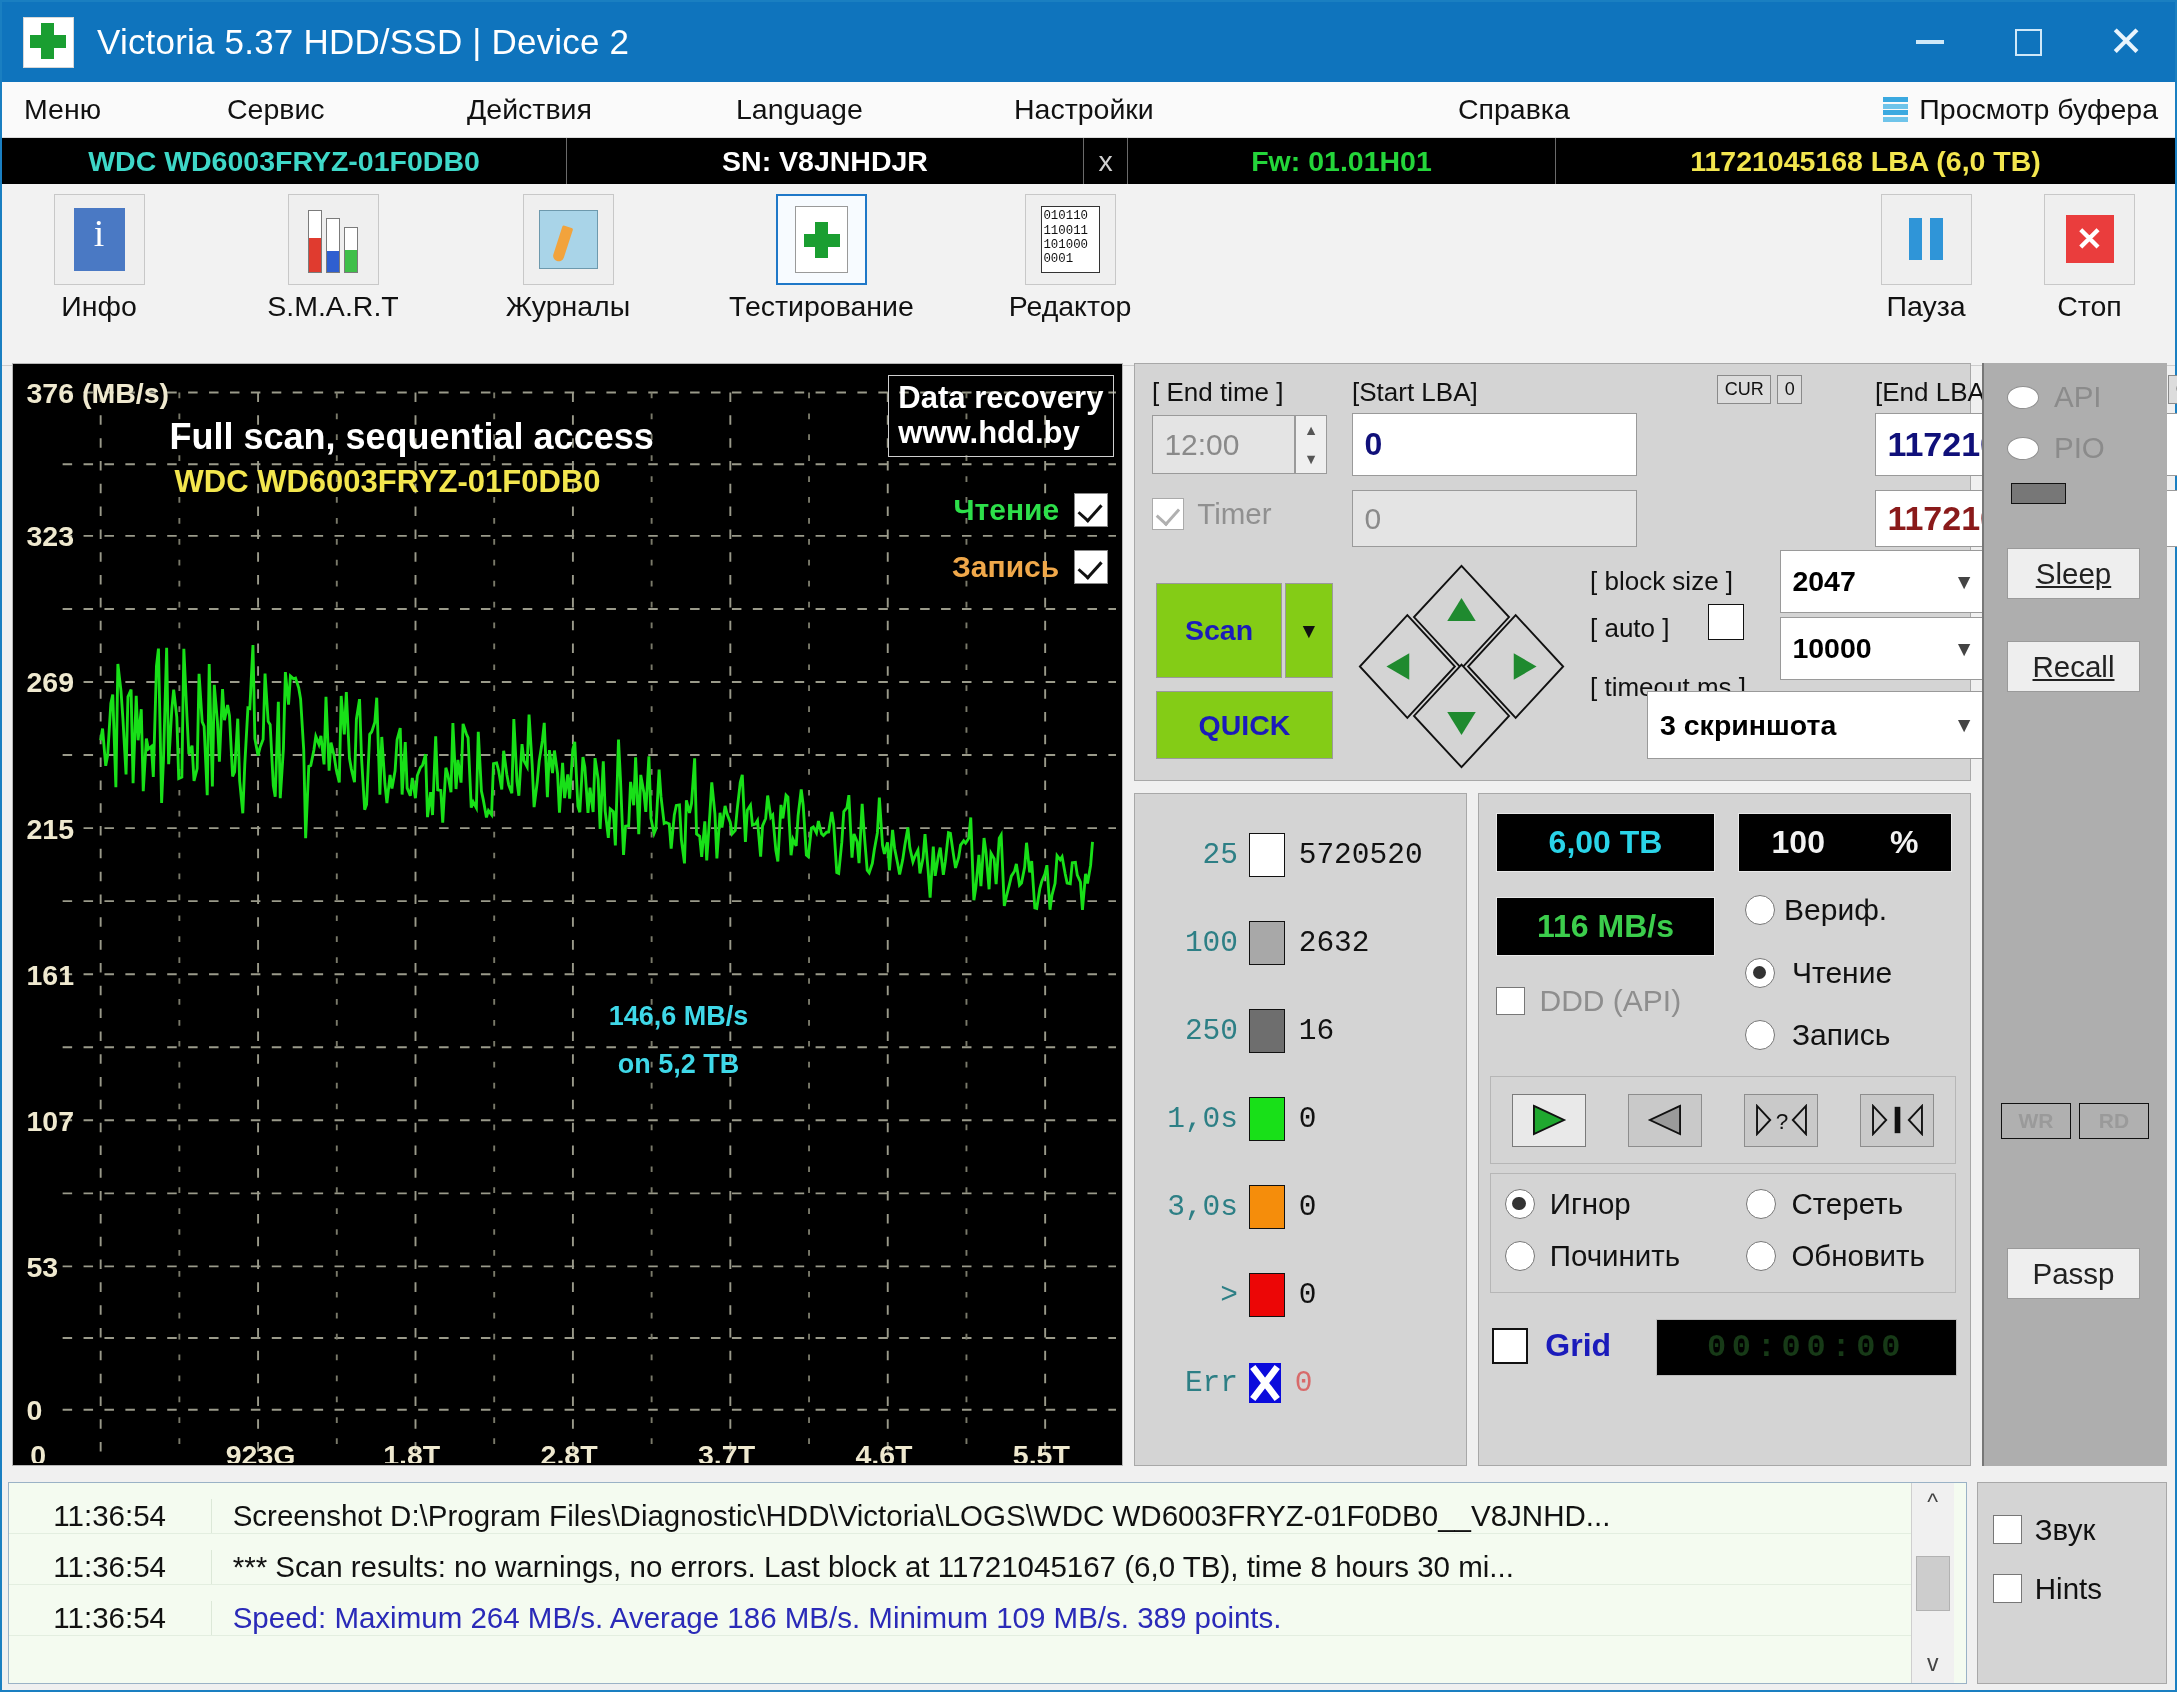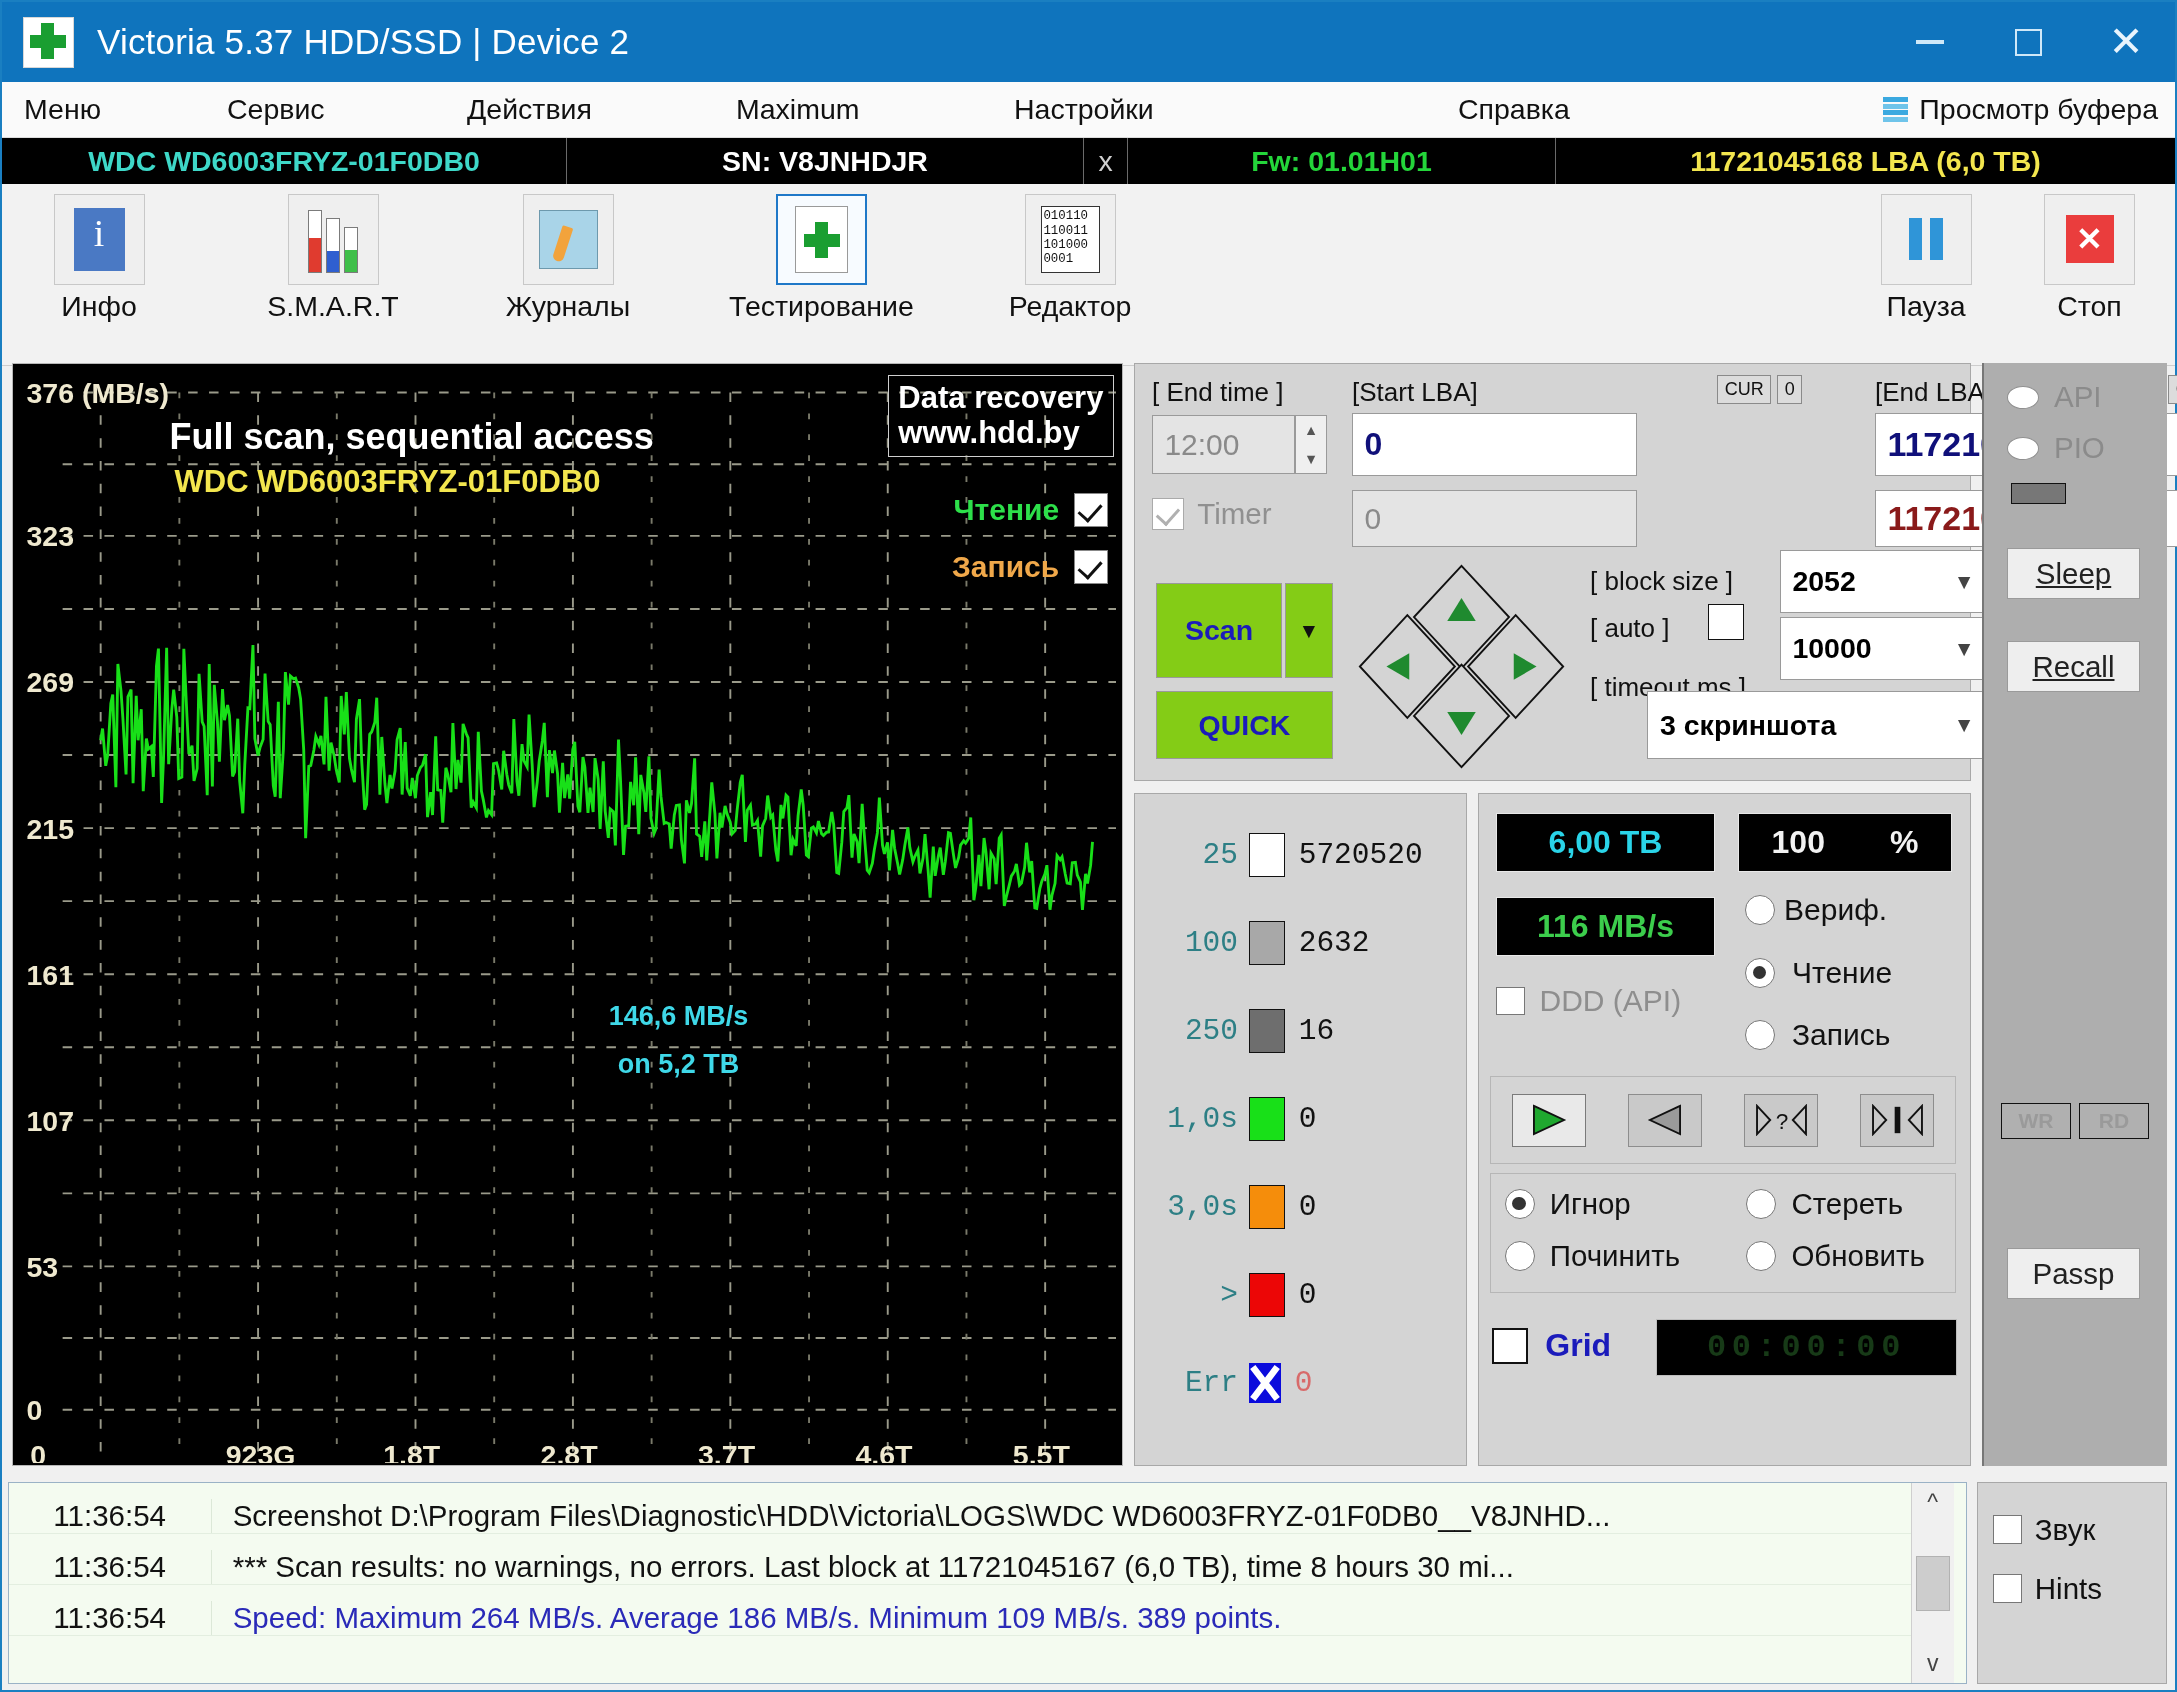--- a/index.html
+++ b/index.html
@@ -161,21 +161,21 @@
       <div class="tb-btn">
           <span class="cls">✕</span>
         </div>
     </div>
   </div>
 
   <div class="menubar">
     <div class="menu-item m0">Меню</div>
     <div class="menu-item m1">Сервис</div>
     <div class="menu-item m2">Действия</div>
-    <div class="menu-item m3">Maximum</div>
+    <div class="menu-item m3">Language</div>
     <div class="menu-item m4">Настройки</div>
     <div class="menu-item m5">Справка</div>
     <div class="buffer">
       <span class="buf-ico">
           <i></i>
           <i></i>
           <i></i>
           <i></i>
         </span>
       <span class="menu-item">Просмотр буфера</span>
@@ -354,21 +354,21 @@
           <polygon points="194,110 170,96 170,124" fill="#1f8a2f"></polygon>
         </svg>
       </div>
 
       <div style="position:absolute;left:455px;top:202px;" class="lbl-s">[ block size ]</div>
       <div style="position:absolute;left:455px;top:249px;" class="lbl-s">[ auto ]</div>
       <div style="position:absolute;left:573px;top:240px;width:36px;height:36px;background:#fff;border:1.9px solid #111;box-sizing:border-box;"></div>
       <div style="position:absolute;left:455px;top:308px;" class="lbl-s">[ timeout,ms ]</div>
 
       <div class="sel" style="position:absolute;left:645px;top:186px;width:207px;height:63px;">
-        <span>2052</span>
+        <span>2047</span>
           <span class="cv">▼</span>
       </div>
       <div class="sel" style="position:absolute;left:645px;top:253px;width:207px;height:63px;">
         <span>10000</span>
           <span class="cv">▼</span>
       </div>
       <div class="sel" style="position:absolute;left:512px;top:327px;width:340px;height:68px;padding-left:12px;">
         <span>3 скриншота</span>
           <span class="cv">▼</span>
       </div>

